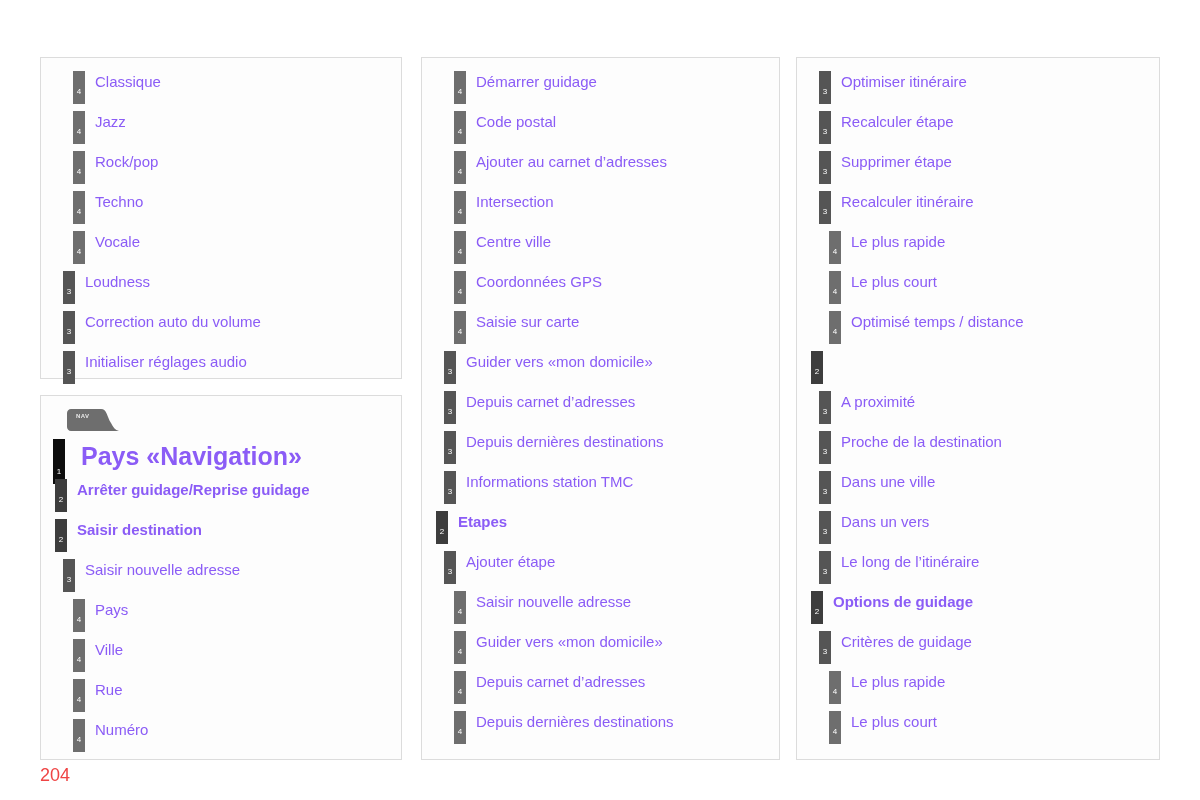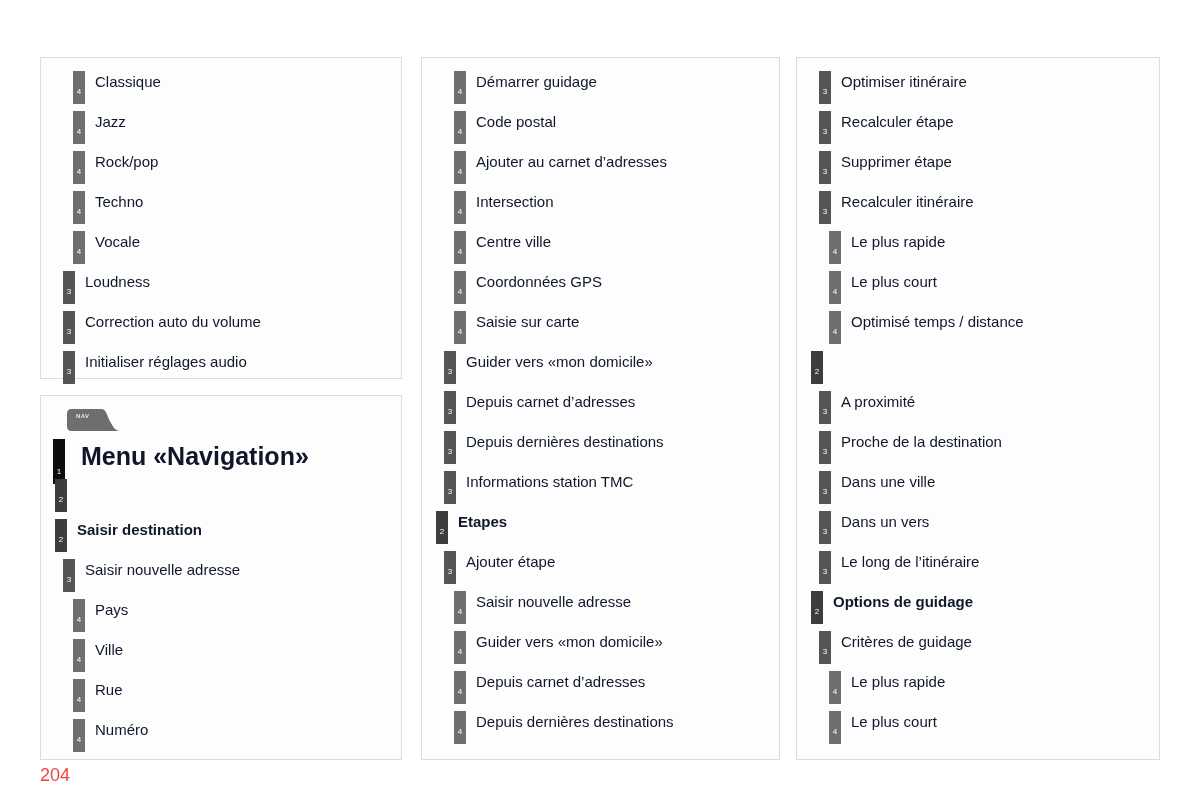--- a/index.html
+++ b/index.html
@@ -69,21 +69,21 @@
     left: 0;
     right: 0;
     bottom: 8px;
     text-align: center;
     display: block;
   }
   .row .label {
     position: absolute;
     top: 4px;
     font-size: 15px;
-    color: #0f172a;
+    color: #8b5cf6;
     white-space: nowrap;
     line-height: 20px;
   }
 
   
   .lvl1 .bar { left: 0px;  background: #0d0d0d; height: 45px; top: 3px; }
   .lvl1 .label { left: 28px; font-size: 25px; font-weight: bold; top: 4px; line-height: 32px; }
 
   .lvl2 .bar { left: 2px;  background: #3d3d3d; }
   .lvl2 .label { left: 24px; font-weight: bold; }
@@ -186,26 +186,27 @@
         <div class="nav-icon-wrap">
           <svg class="nav-icon" viewBox="0 0 52 22">
             <path d="M4 0 H34 C40 0 40 8 44 14 C46 18 48 21 52 22 H4 C1.8 22 0 20.2 0 18 V4 C0 1.8 1.8 0 4 0 Z" fill="#6e6e6e"></path>
           </svg>
           <div class="nav-icon-label">NAV</div>
         </div>
         <div class="row lvl1">
           <div class="bar">
             <span>1</span>
           </div>
-          <div class="label">Menu «Navigation»</div>
+          <div class="label">Pays «Navigation»</div>
         </div>
         <div class="row lvl2">
           <div class="bar">
             <span>2</span>
           </div>
+          <div class="label">Arrêter guidage/Reprise guidage</div>
         </div>
         <div class="row lvl2">
           <div class="bar">
             <span>2</span>
           </div>
           <div class="label">Saisir destination</div>
         </div>
         <div class="row lvl3">
           <div class="bar">
             <span>3</span>

